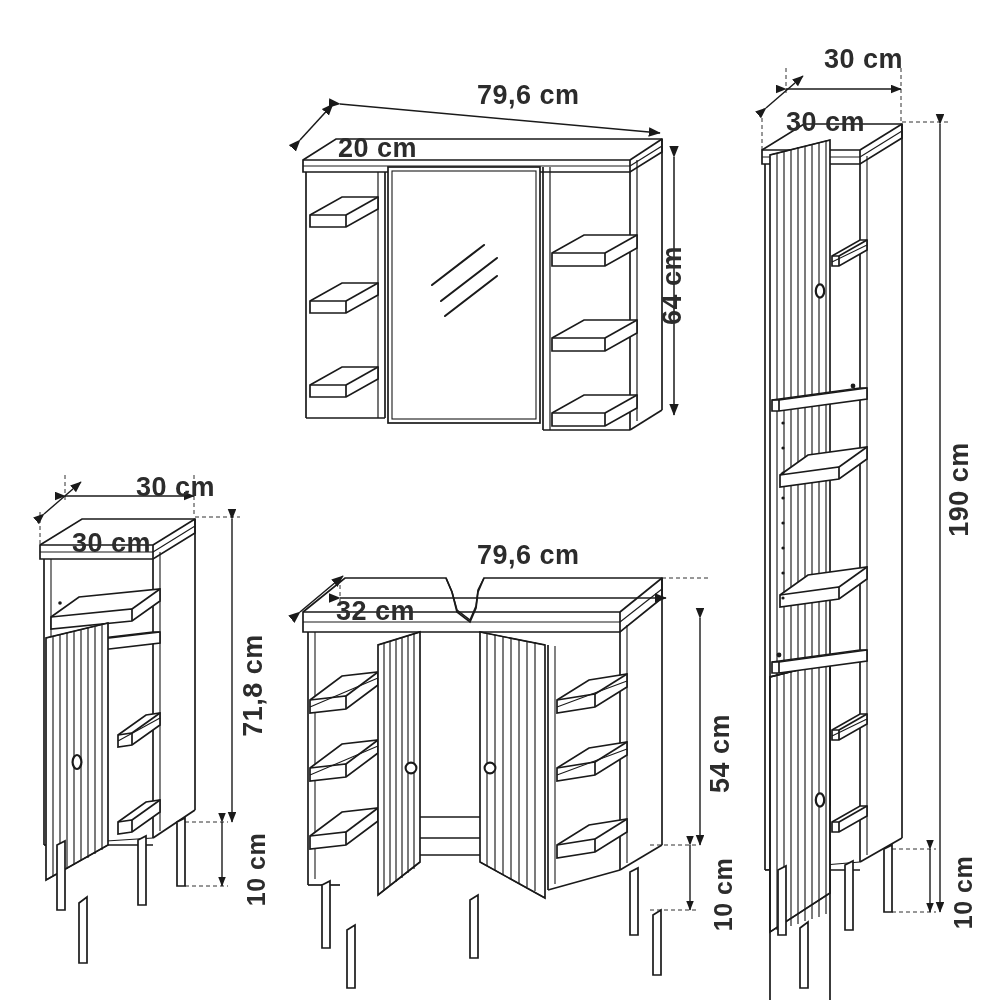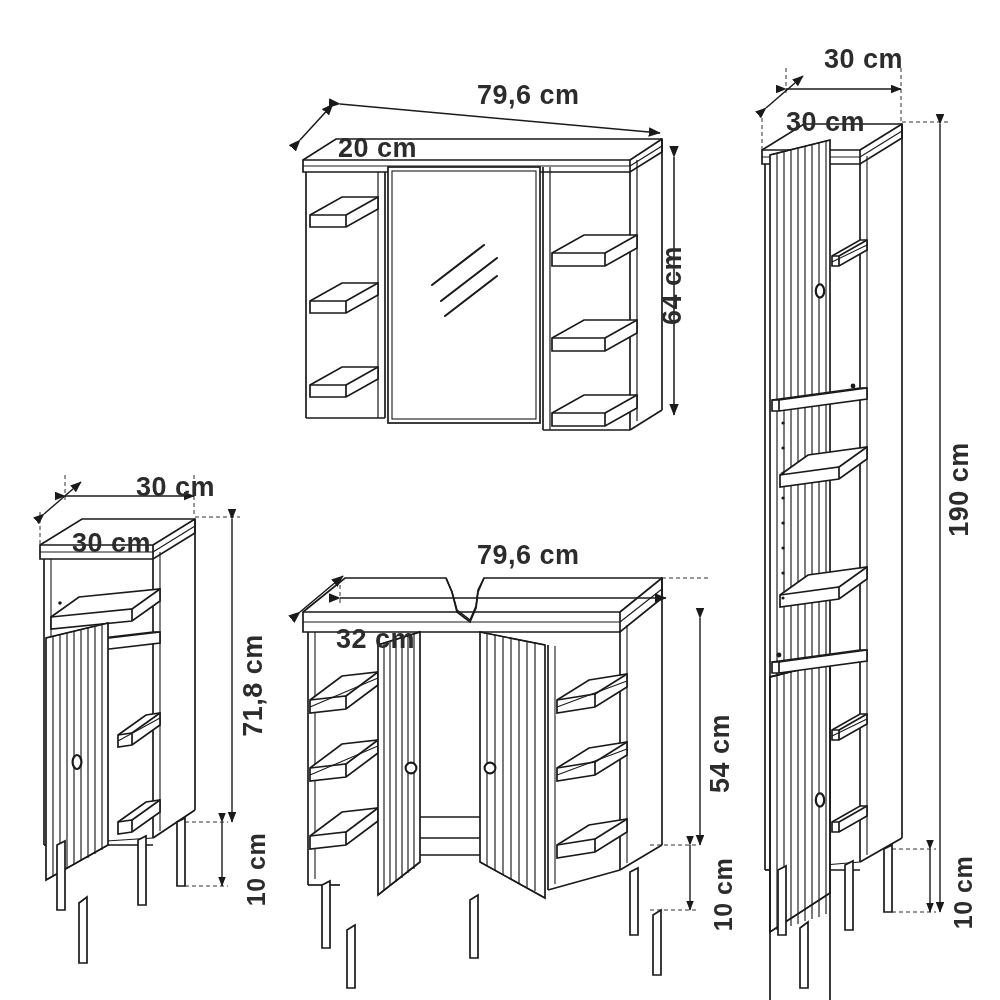--- a/index.html
+++ b/index.html
@@ -518,17 +518,17 @@
   <div class="dim-label" style="left:786px; top:109px;">30 cm</div>
   <div class="dim-label vert" style="left:959px; top:476px; width:150px; margin-left:-75px; text-align:center;">190 cm</div>
   <div class="dim-label vert small" style="left:963px; top:880px; width:120px; margin-left:-60px; text-align:center;">10 cm</div>
 
   <div class="dim-label" style="left:136px; top:474px;">30 cm</div>
   <div class="dim-label" style="left:72px; top:530px;">30 cm</div>
   <div class="dim-label vert" style="left:253px; top:672px; width:170px; margin-left:-85px; text-align:center;">71,8 cm</div>
   <div class="dim-label vert small" style="left:256px; top:857px; width:120px; margin-left:-60px; text-align:center;">10 cm</div>
 
   <div class="dim-label" style="left:477px; top:542px;">79,6 cm</div>
-  <div class="dim-label" style="left:336px; top:598px;margin-top:28px;">32 cm</div>
+  <div class="dim-label" style="left:336px; top:598px;">32 cm</div>
   <div class="dim-label vert" style="left:720px; top:740px; width:130px; margin-left:-65px; text-align:center;">54 cm</div>
   <div class="dim-label vert small" style="left:723px; top:882px; width:120px; margin-left:-60px; text-align:center;">10 cm</div>
 
 </div>
 
 </body></html>

